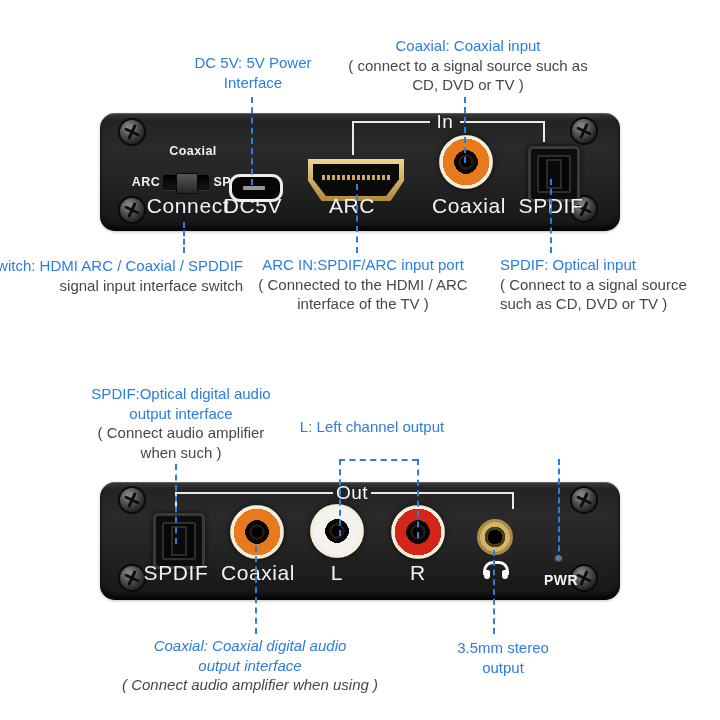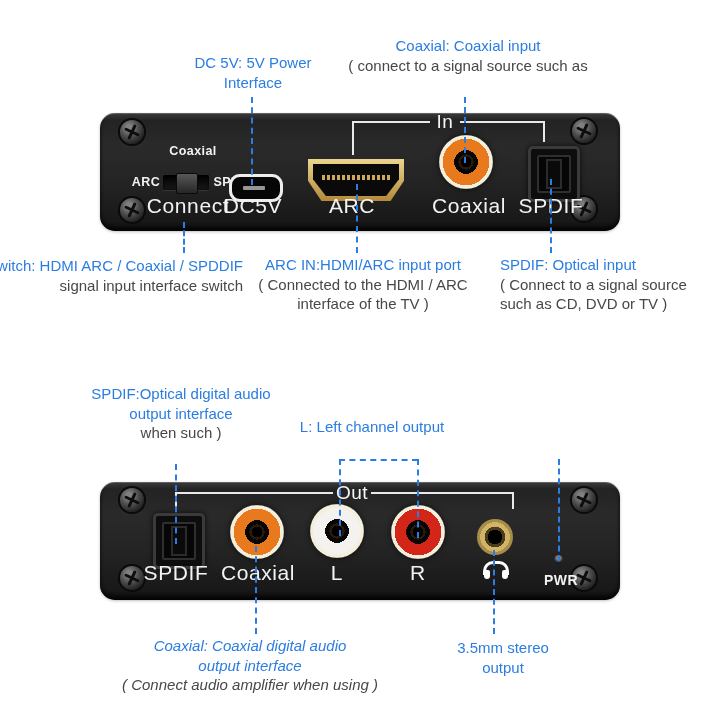--- a/index.html
+++ b/index.html
@@ -92,29 +92,30 @@
 <div id="canvas">
 
   <div class="note center" style="left:253px; top:53px;">
     <div class="t">DC 5V: 5V Power</div>
     <div class="t">Interface</div>
   </div>
 
   <div class="note center" style="left:468px; top:36px;">
     <div class="t">Coaxial: Coaxial input</div>
     <div class="d">( connect to a signal source such as</div>
+    <div class="d">CD, DVD or TV )</div>
   </div>
 
   <div class="note right" style="left:243px; top:256px;">
     <div class="t">Switch: HDMI ARC / Coaxial / SPDDIF</div>
     <div class="d">signal input interface switch</div>
   </div>
 
   <div class="note center" style="left:363px; top:255px;">
-    <div class="t">ARC IN:HDMI/ARC input port</div>
+    <div class="t">ARC IN:SPDIF/ARC input port</div>
     <div class="d">( Connected to the HDMI / ARC</div>
     <div class="d">interface of the TV )</div>
   </div>
 
   <div class="note" style="left:500px; top:255px;">
     <div class="t">SPDIF: Optical input</div>
     <div class="d">( Connect to a signal source</div>
     <div class="d">such as CD, DVD or TV )</div>
   </div>
 
@@ -156,20 +157,21 @@
     <div class="rca orange" style="left:339px; top:22px;"></div>
     <div class="dlabel" style="left:369px; top:81px;">Coaxial</div>
 
     <div class="optical" style="left:428px; top:33px;"></div>
     <div class="dlabel" style="left:451px; top:81px;">SPDIF</div>
   </div>
 
   <div class="note center" style="left:181px; top:384px;">
     <div class="t">SPDIF:Optical digital audio</div>
     <div class="t">output interface</div>
+    <div class="d">( Connect audio amplifier</div>
     <div class="d">when such )</div>
   </div>
 
   <div class="note center" style="left:372px; top:417px;">
     <div class="t">L: Left channel output</div>
   </div>
 
 
   <div class="note center" style="left:250px; top:636px;font-style:italic;">
     <div class="t">Coaxial: Coaxial digital audio</div>

